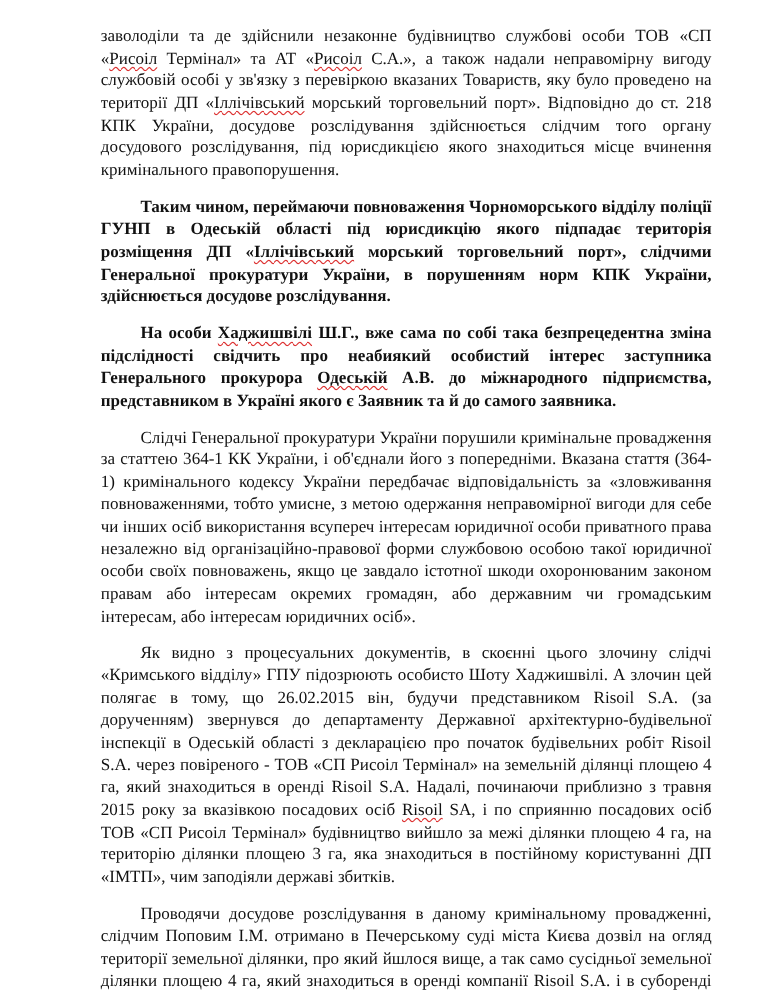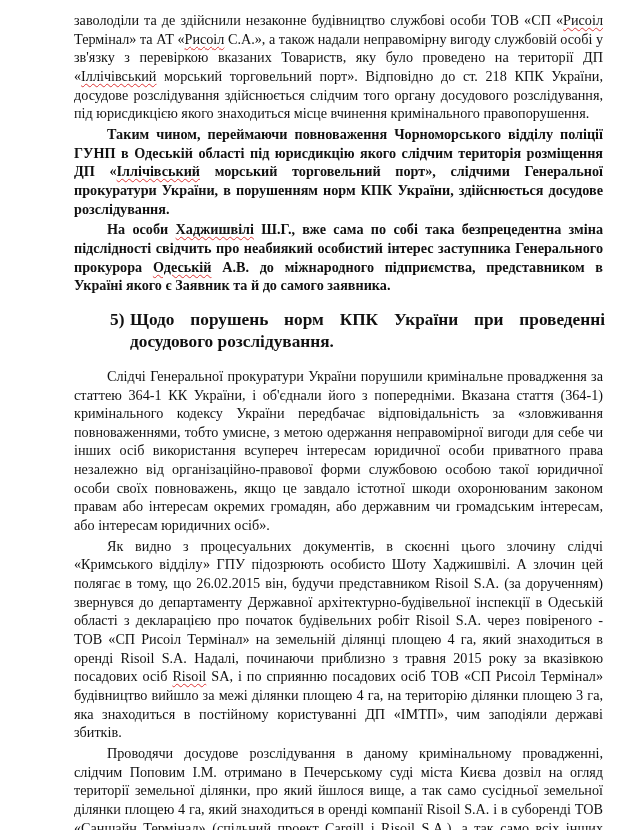--- a/index.html
+++ b/index.html
@@ -2,41 +2,38 @@
 <html><head>
 <meta charset="utf-8">
 <style>
   html, body { margin:0; padding:0; background:#ffffff; }
   body { width:639px; height:830px; overflow:hidden; position:relative; }
   .page {
     position:absolute; left:72px; top:9px; width:533px;
     font-family:"Liberation Serif", "DejaVu Serif", serif;
     font-size:14.2px; line-height:18.65px; color:#111;
   }
-  p { margin:2px; text-align:justify; }
+  p { margin:12px; text-align:justify; }
   .indent { text-indent:33px; }
   .bold { font-weight:bold; }
   .heading {
     font-weight:bold; font-size:17.3px; line-height:22px;
     margin:14px 0 14px 38px; padding-left:20px; text-indent:-20px;
     text-align:justify;
   }
   .heading .num { display:inline-block; width:20px; text-indent:0; }
   .sp { text-decoration: underline wavy #d33; text-decoration-thickness:1px; text-underline-offset:2px; }
 </style>
 </head>
 <body>
 
 <div class="page">
   <div id="before">
       <p><span>заволоділи та де здійснили незаконне будівництво службові особи ТОВ «СП «</span><span class="sp">Рисоіл</span><span> Термінал» та АТ «</span><span class="sp">Рисоіл</span><span> С.А.», а також надали неправомірну вигоду службовій особі у зв'язку з перевіркою вказаних Товариств, яку було проведено на території ДП «</span><span class="sp">Іллічівський</span><span> морський торговельний порт». Відповідно до ст. 218 КПК України, досудове розслідування здійснюється слідчим того органу досудового розслідування, під юрисдикцією якого знаходиться місце вчинення кримінального правопорушення.</span></p>
-      <p class="bold indent"><span>Таким чином, переймаючи повноваження Чорноморського відділу поліції ГУНП в Одеській області під юрисдикцію якого слідчим територія розміщення ДП «</span><span class="sp">Іллічівський</span><span> морський торговельний порт», слідчими Генеральної прокуратури України, в порушенням норм КПК України, здійснюється досудове розслідування.</span></p>
+      <p class="bold indent"><span>Таким чином, переймаючи повноваження Чорноморського відділу поліції ГУНП в Одеській області під юрисдикцію якого підпадає територія розміщення ДП «</span><span class="sp">Іллічівський</span><span> морський торговельний порт», слідчими Генеральної прокуратури України, в порушенням норм КПК України, здійснюється досудове розслідування.</span></p>
       <p class="bold indent"><span>На особи </span><span class="sp">Хаджишвілі</span><span> Ш.Г., вже сама по собі така безпрецедентна зміна підслідності свідчить про неабиякий особистий інтерес заступника Генерального прокурора </span><span class="sp">Одеській</span><span> А.В. до міжнародного підприємства, представником в Україні якого є Заявник та й до самого заявника.</span></p>
     </div>
-  <div class="heading">
-    <span class="num">5)</span><span>Щодо порушень норм КПК України при проведенні досудового розслідування.</span>
-  </div>
   <div id="after">
       <p class="indent"><span>Слідчі Генеральної прокуратури України порушили кримінальне провадження за статтею 364-1 КК України, і об'єднали його з попередніми. Вказана стаття (364-1) кримінального кодексу України передбачає відповідальність за «зловживання повноваженнями, тобто умисне, з метою одержання неправомірної вигоди для себе чи інших осіб використання всупереч інтересам юридичної особи приватного права незалежно від організаційно-правової форми службовою особою такої юридичної особи своїх повноважень, якщо це завдало істотної шкоди охоронюваним законом правам або інтересам окремих громадян, або державним чи громадським інтересам, або інтересам юридичних осіб».</span></p>
       <p class="indent"><span>Як видно з процесуальних документів, в скоєнні цього злочину слідчі «Кримського відділу» ГПУ підозрюють особисто Шоту Хаджишвілі. А злочин цей полягає в тому, що 26.02.2015 він, будучи представником Risoil S.A. (за дорученням) звернувся до департаменту Державної архітектурно-будівельної інспекції в Одеській області з декларацією про початок будівельних робіт Risoil S.A. через повіреного - ТОВ «СП Рисоіл Термінал» на земельній ділянці площею 4 га, який знаходиться в оренді Risoil S.A. Надалі, починаючи приблизно з травня 2015 року за вказівкою посадових осіб </span><span class="sp">Risoil</span><span> SA, і по сприянню посадових осіб ТОВ «СП Рисоіл Термінал» будівництво вийшло за межі ділянки площею 4 га, на територію ділянки площею 3 га, яка знаходиться в постійному користуванні ДП «ІМТП», чим заподіяли державі збитків.</span></p>
       <p class="indent"><span>Проводячи досудове розслідування в даному кримінальному провадженні, слідчим Поповим І.М. отримано в Печерському суді міста Києва дозвіл на огляд території земельної ділянки, про який йшлося вище, а так само сусідньої земельної ділянки площею 4 га, який знаходиться в оренді компанії Risoil S.A. і в суборенді ТОВ «</span><span class="sp">Саншайн</span><span> Термінал» (спільний проект </span><span class="sp">Cargill</span><span> і </span><span class="sp">Risoil</span><span> S.A.), а так само всіх інших сусідніх ділянок, всіх будівель і споруд, які там знаходяться.</span></p>
     </div>
 </div>
 
 </body></html>

